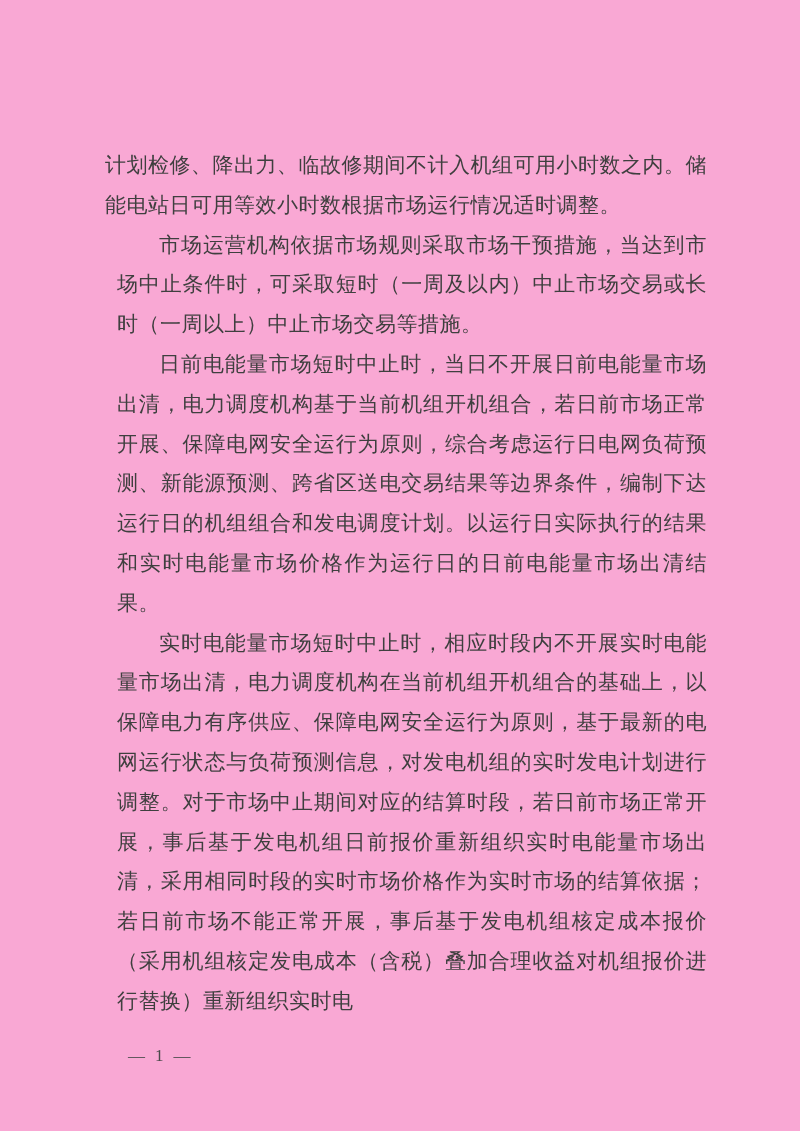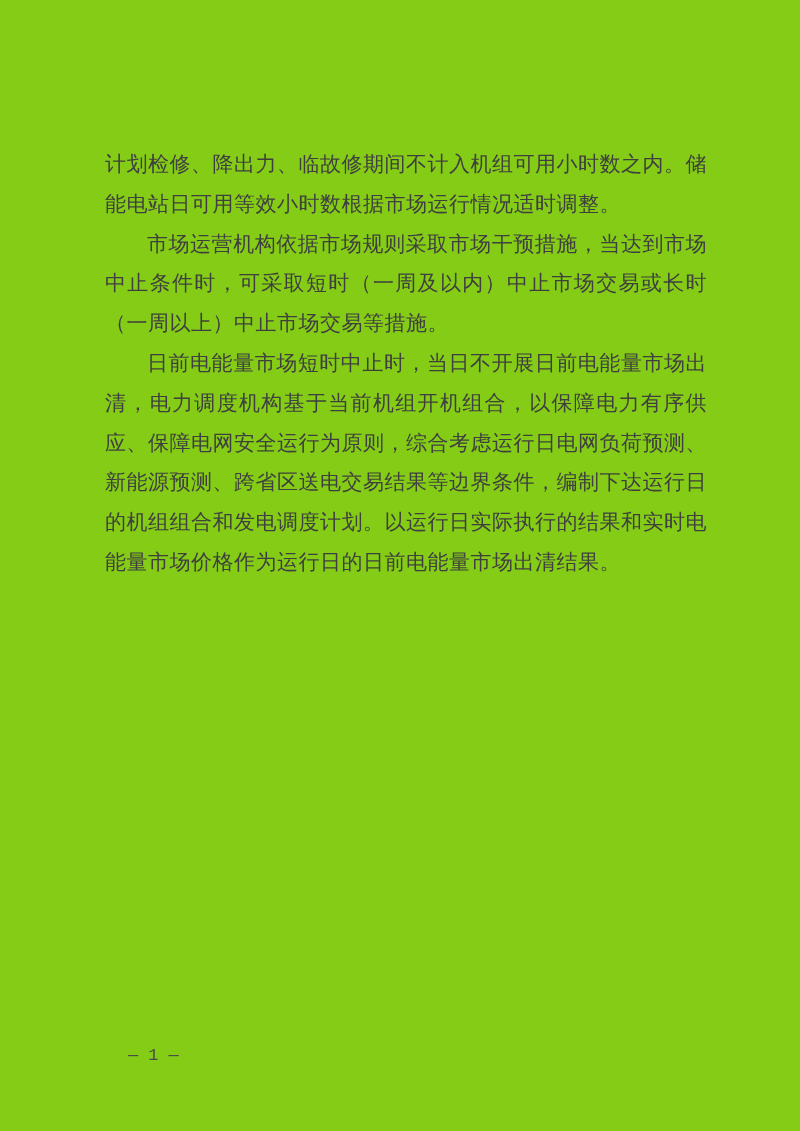--- a/index.html
+++ b/index.html
@@ -4,41 +4,42 @@
 <style>
   html, body {
     margin: 0;
     padding: 0;
     background: #ffffff;
   }
   .page {
     position: relative;
     width: 800px;
     height: 1131px;
-    background: #84cc16;
+    background: #f9a8d4;
     overflow: hidden;
-    font-family: Liberation Mono, monospace;
+    font-family: Liberation Serif, serif;
   }
   .content {
     position: absolute;
     left: 105px;
     top: 146px;
     width: 602px;
     font-size: 21px;
     line-height: 39.8px;
     color: #3f3f3f;
     text-align: justify;
     letter-spacing: 0.5px;
   }
   .content p {
     margin: 0;
     padding: 0;
   }
   .content p.indent {
     text-indent: 2em;
+    margin-left: 12px;
   }
   .content p.heading {
     text-indent: 2em;
     font-weight: 700;
     color: #262626;
   }
   .footer {
     position: absolute;
     left: 128px;
     top: 1046px;
@@ -50,21 +51,22 @@
     letter-spacing: 1px;
   }
 </style>
 </head>
 <body>
 
 <div class="page">
   <div class="content">
     <p class="body">计划检修、降出力、临故修期间不计入机组可用小时数之内。储能电站日可用等效小时数根据市场运行情况适时调整。</p>
     <p class="body indent">市场运营机构依据市场规则采取市场干预措施，当达到市场中止条件时，可采取短时（一周及以内）中止市场交易或长时（一周以上）中止市场交易等措施。</p>
-    <p class="body indent">日前电能量市场短时中止时，当日不开展日前电能量市场出清，电力调度机构基于当前机组开机组合，以保障电力有序供应、保障电网安全运行为原则，综合考虑运行日电网负荷预测、新能源预测、跨省区送电交易结果等边界条件，编制下达运行日的机组组合和发电调度计划。以运行日实际执行的结果和实时电能量市场价格作为运行日的日前电能量市场出清结果。</p>
+    <p class="body indent">日前电能量市场短时中止时，当日不开展日前电能量市场出清，电力调度机构基于当前机组开机组合，若日前市场正常开展、保障电网安全运行为原则，综合考虑运行日电网负荷预测、新能源预测、跨省区送电交易结果等边界条件，编制下达运行日的机组组合和发电调度计划。以运行日实际执行的结果和实时电能量市场价格作为运行日的日前电能量市场出清结果。</p>
+    <p class="body indent">实时电能量市场短时中止时，相应时段内不开展实时电能量市场出清，电力调度机构在当前机组开机组合的基础上，以保障电力有序供应、保障电网安全运行为原则，基于最新的电网运行状态与负荷预测信息，对发电机组的实时发电计划进行调整。对于市场中止期间对应的结算时段，若日前市场正常开展，事后基于发电机组日前报价重新组织实时电能量市场出清，采用相同时段的实时市场价格作为实时市场的结算依据；若日前市场不能正常开展，事后基于发电机组核定成本报价（采用机组核定发电成本（含税）叠加合理收益对机组报价进行替换）重新组织实时电</p>
   </div>
 
   <div class="footer">
     <span>—</span>
     <span>1</span>
     <span>—</span>
   </div>
 </div>
 
 </body></html>

